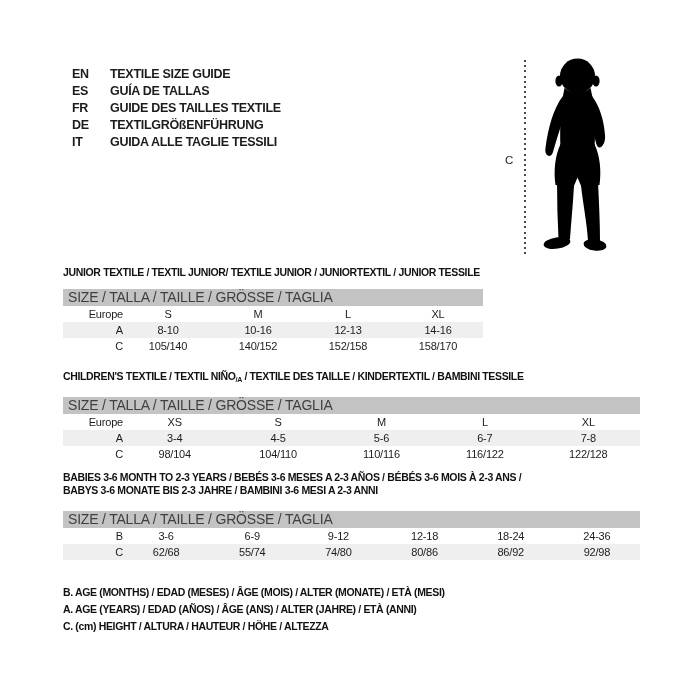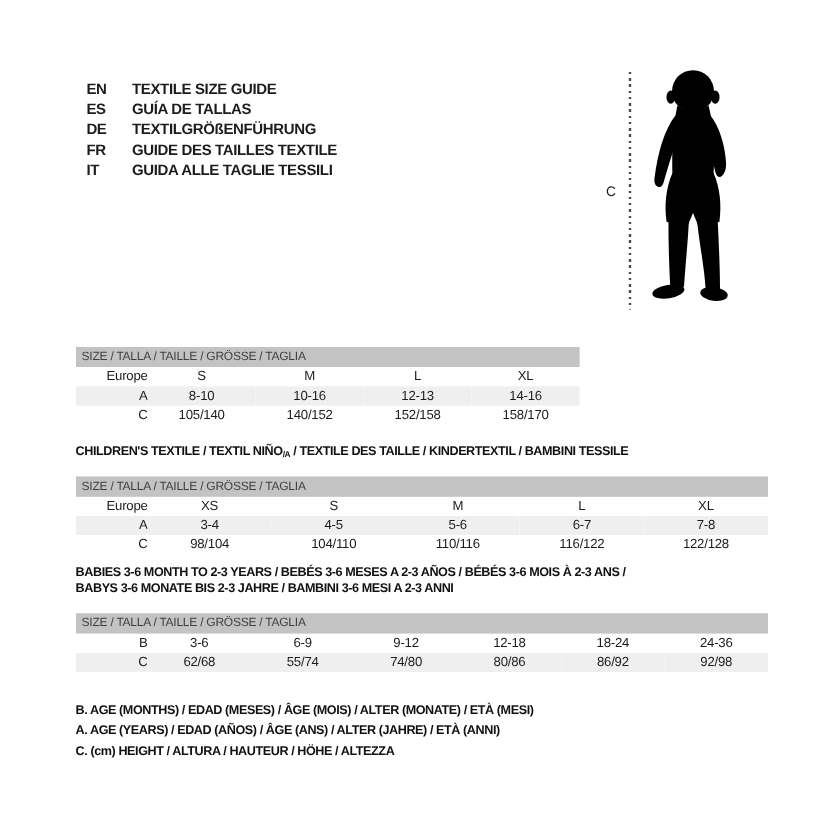--- a/index.html
+++ b/index.html
@@ -34,44 +34,44 @@
   .sec-title.multiline{white-space:normal;width:540px;line-height:13px;}
   
   table.size-table{
     position:absolute;left:63px;border-collapse:collapse;table-layout:fixed;
     font-size:11px;letter-spacing:-0.2px;color:var(--ink);
   }
   table.size-table td{padding:0;height:16px;line-height:16px;text-align:center;overflow:hidden;white-space:nowrap;}
   table.size-table td.lbl{text-align:right;padding-left:5px;}
   table.size-table tr.bar-row td{
     background:var(--bar);height:17px;line-height:17px;text-align:left;padding-left:5px;
-    font-size:10px;color:var(--bar-ink);letter-spacing:-0.2px;
+    font-size:14px;color:var(--bar-ink);letter-spacing:-0.2px;
   }
   table.size-table tr.shaded td{background:var(--row-shaded);}
   
   .footnotes{position:absolute;left:63px;top:584px;}
   .footnote{height:17px;line-height:17px;font-size:10.5px;font-weight:700;letter-spacing:-0.35px;white-space:nowrap;color:#111;}
 </style>
 </head>
 <body>
 
 <div class="page">
 
   <div class="lang-block">
     <div class="lang-row">
       <span class="lang-code">EN</span><span>TEXTILE SIZE GUIDE</span>
     </div>
     <div class="lang-row">
       <span class="lang-code">ES</span><span>GUÍA DE TALLAS</span>
     </div>
     <div class="lang-row">
+      <span class="lang-code">FR</span><span>GUIDE DES TAILLES TEXTILE</span>
+    </div>
+    <div class="lang-row">
       <span class="lang-code">DE</span><span>TEXTILGRÖßENFÜHRUNG</span>
-    </div>
-    <div class="lang-row">
-      <span class="lang-code">FR</span><span>GUIDE DES TAILLES TEXTILE</span>
     </div>
     <div class="lang-row">
       <span class="lang-code">IT</span><span>GUIDA ALLE TAGLIE TESSILI</span>
     </div>
   </div>
 
   <span class="height-label">C</span>
   <div class="dotted-line"></div>
   <svg class="baby-svg" width="95" height="200" viewBox="0 0 90 200">
     <g fill="#000000">
@@ -82,20 +82,21 @@
       <path d="M29.5,40 C20,52 14.5,72 12,92 C10.5,100 17.5,103 19.5,96 C23.5,82 28.5,66 33.5,54 Z"></path>
       <path d="M58.5,40 C66,50 70.5,64 71.5,79 C72.5,89 65.5,96 62.8,88 C60,76 56.5,62 53.5,52 Z"></path>
       <path d="M27,88 C21.5,100 20,115 22,129 L40,131 L44,121.5 L48,131 L66,129 C68,115 66.5,100 61,88 Z"></path>
       <path d="M23.5,126 L40.5,129.5 C39.5,149 37.5,167 36.5,183 L25,183 C24,164 23.5,145 23.5,126 Z"></path>
       <path d="M47.5,129.5 L64.5,126 C65.5,147 66.5,167 66.5,185 L54.5,185 C53.5,167 49.5,148 47.5,129.5 Z"></path>
       <ellipse cx="23.5" cy="187" rx="13.5" ry="5.6" transform="rotate(-9 23.5 187)"></ellipse>
       <ellipse cx="61.5" cy="189" rx="11.5" ry="5.6" transform="rotate(7 61.5 189)"></ellipse>
     </g>
   </svg>
 
+  <div class="sec-title" style="top:266px">JUNIOR TEXTILE / TEXTIL JUNIOR/ TEXTILE JUNIOR / JUNIORTEXTIL / JUNIOR TESSILE</div>
 
   <table class="size-table" style="top:289px;width:420px">
     <colgroup>
         <col style="width:60px">
         <col>
         <col>
         <col>
         <col>
       </colgroup>
     <tbody>

